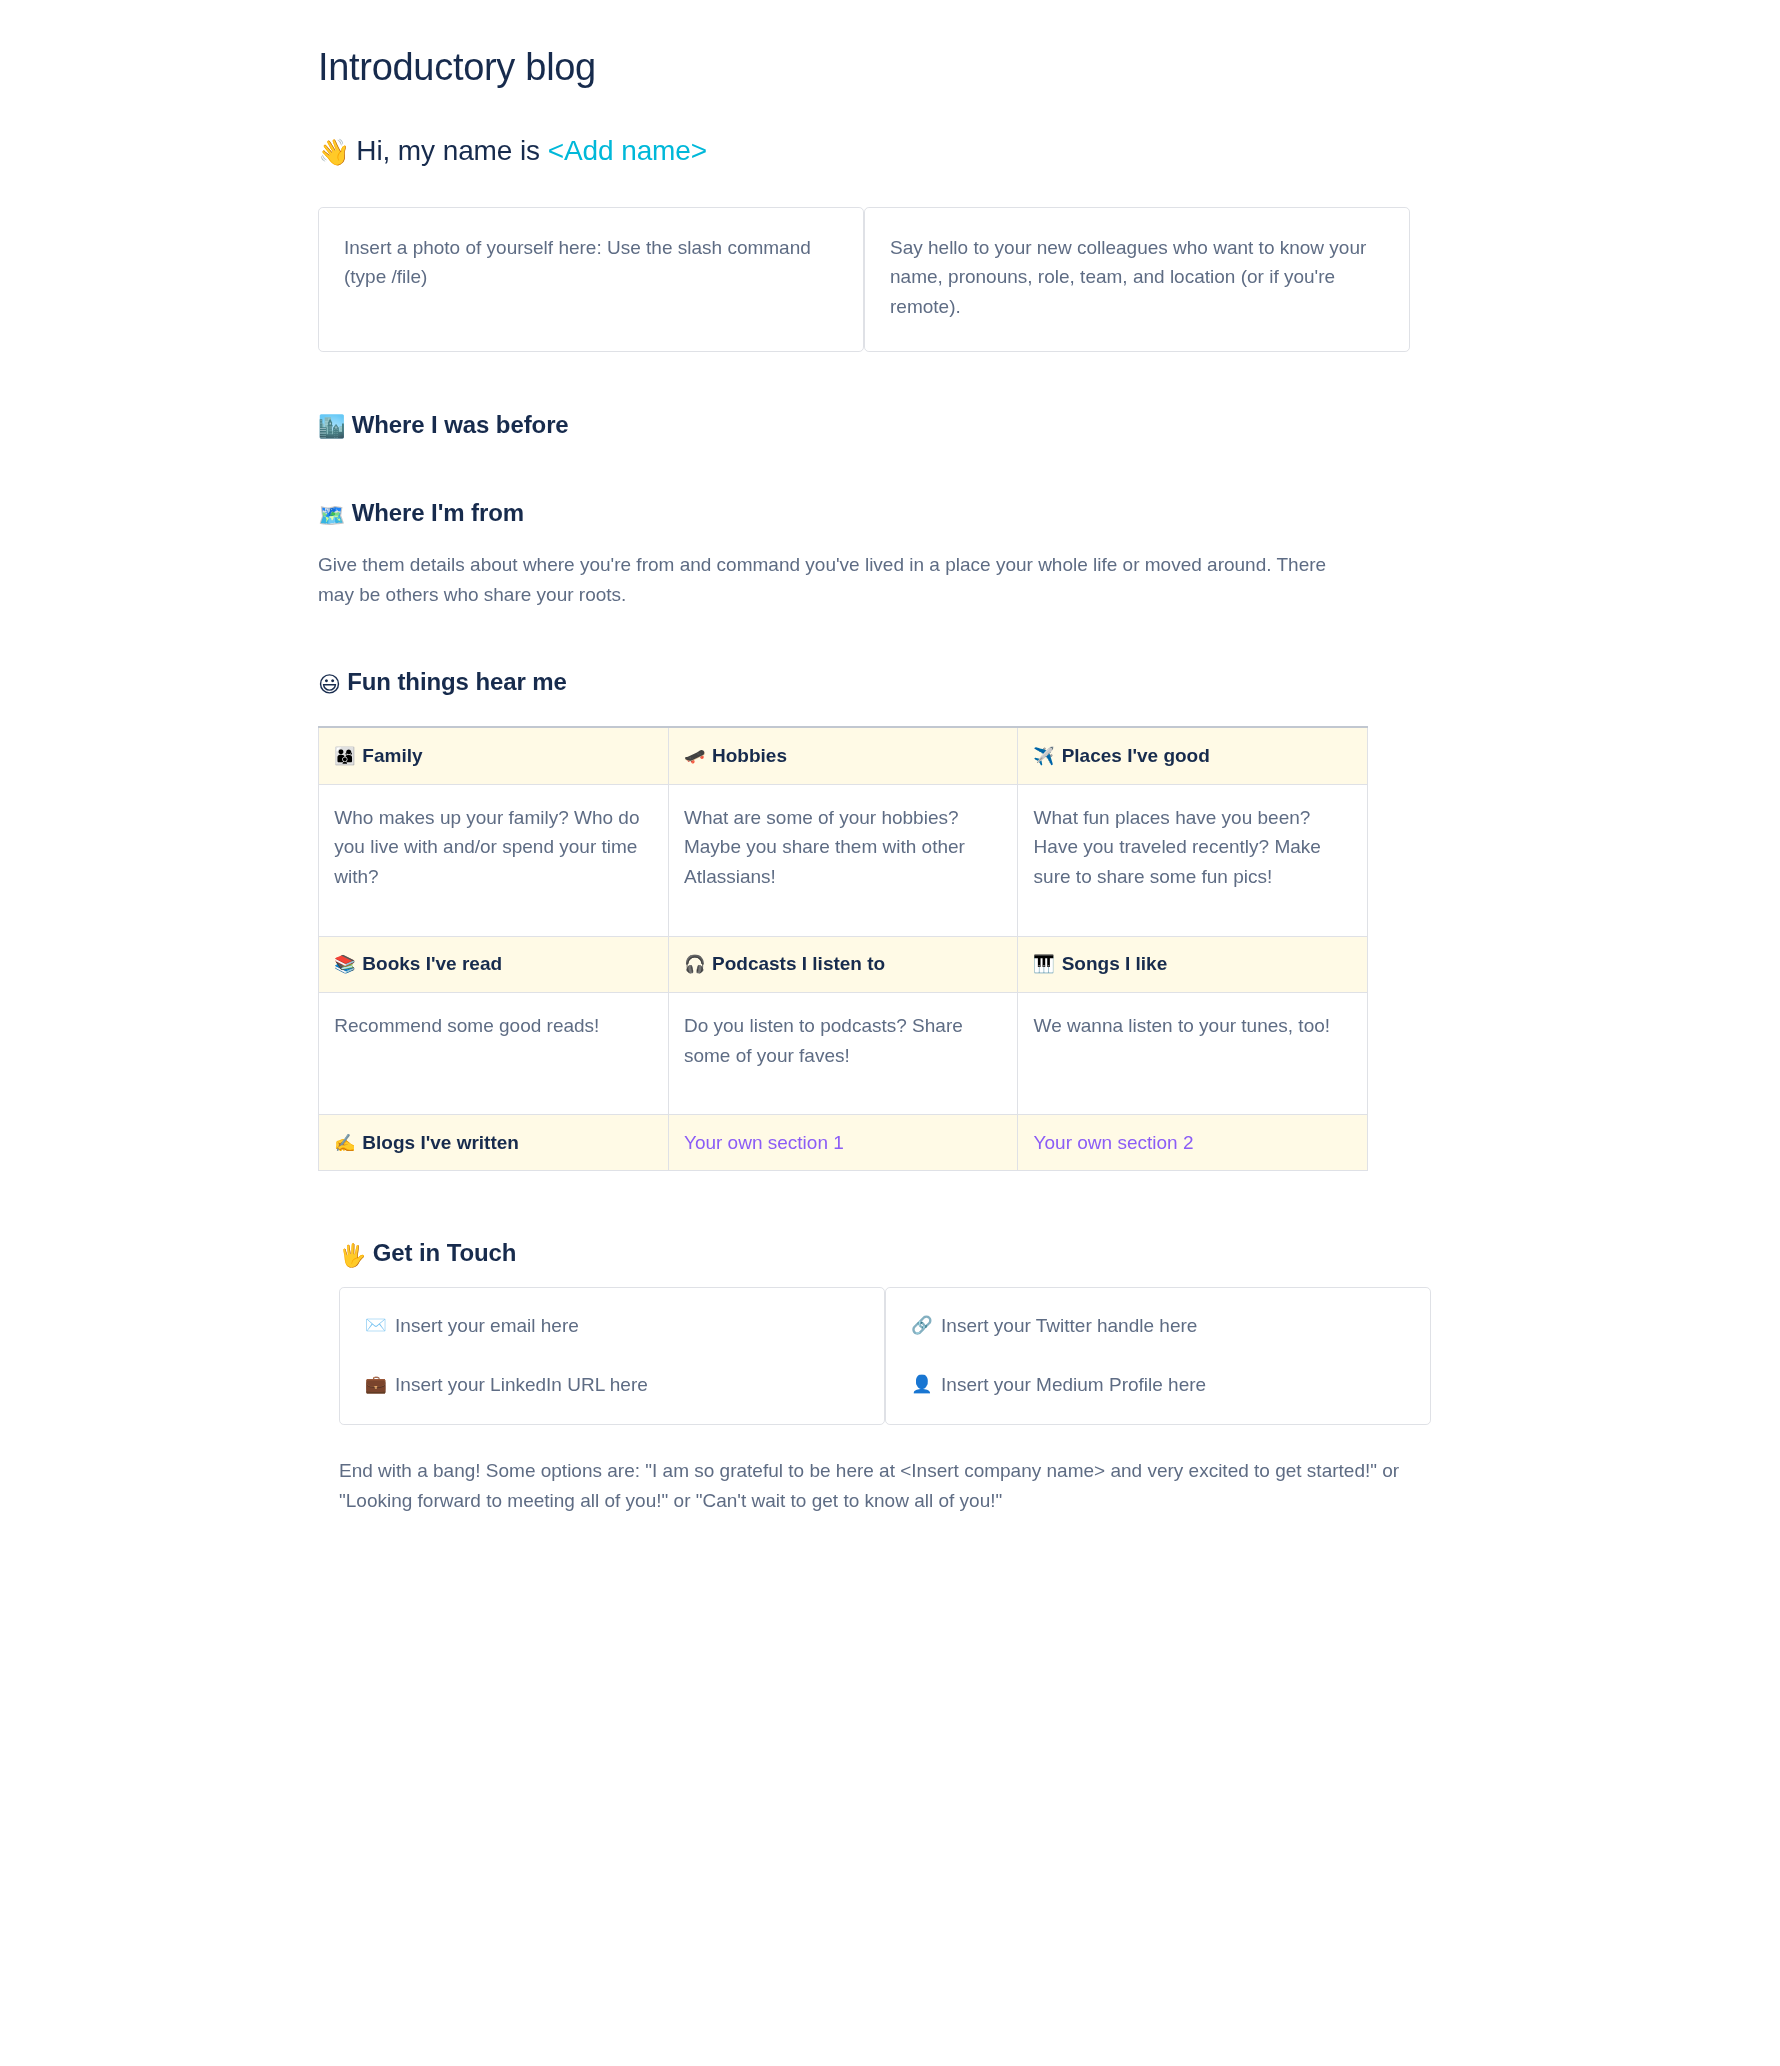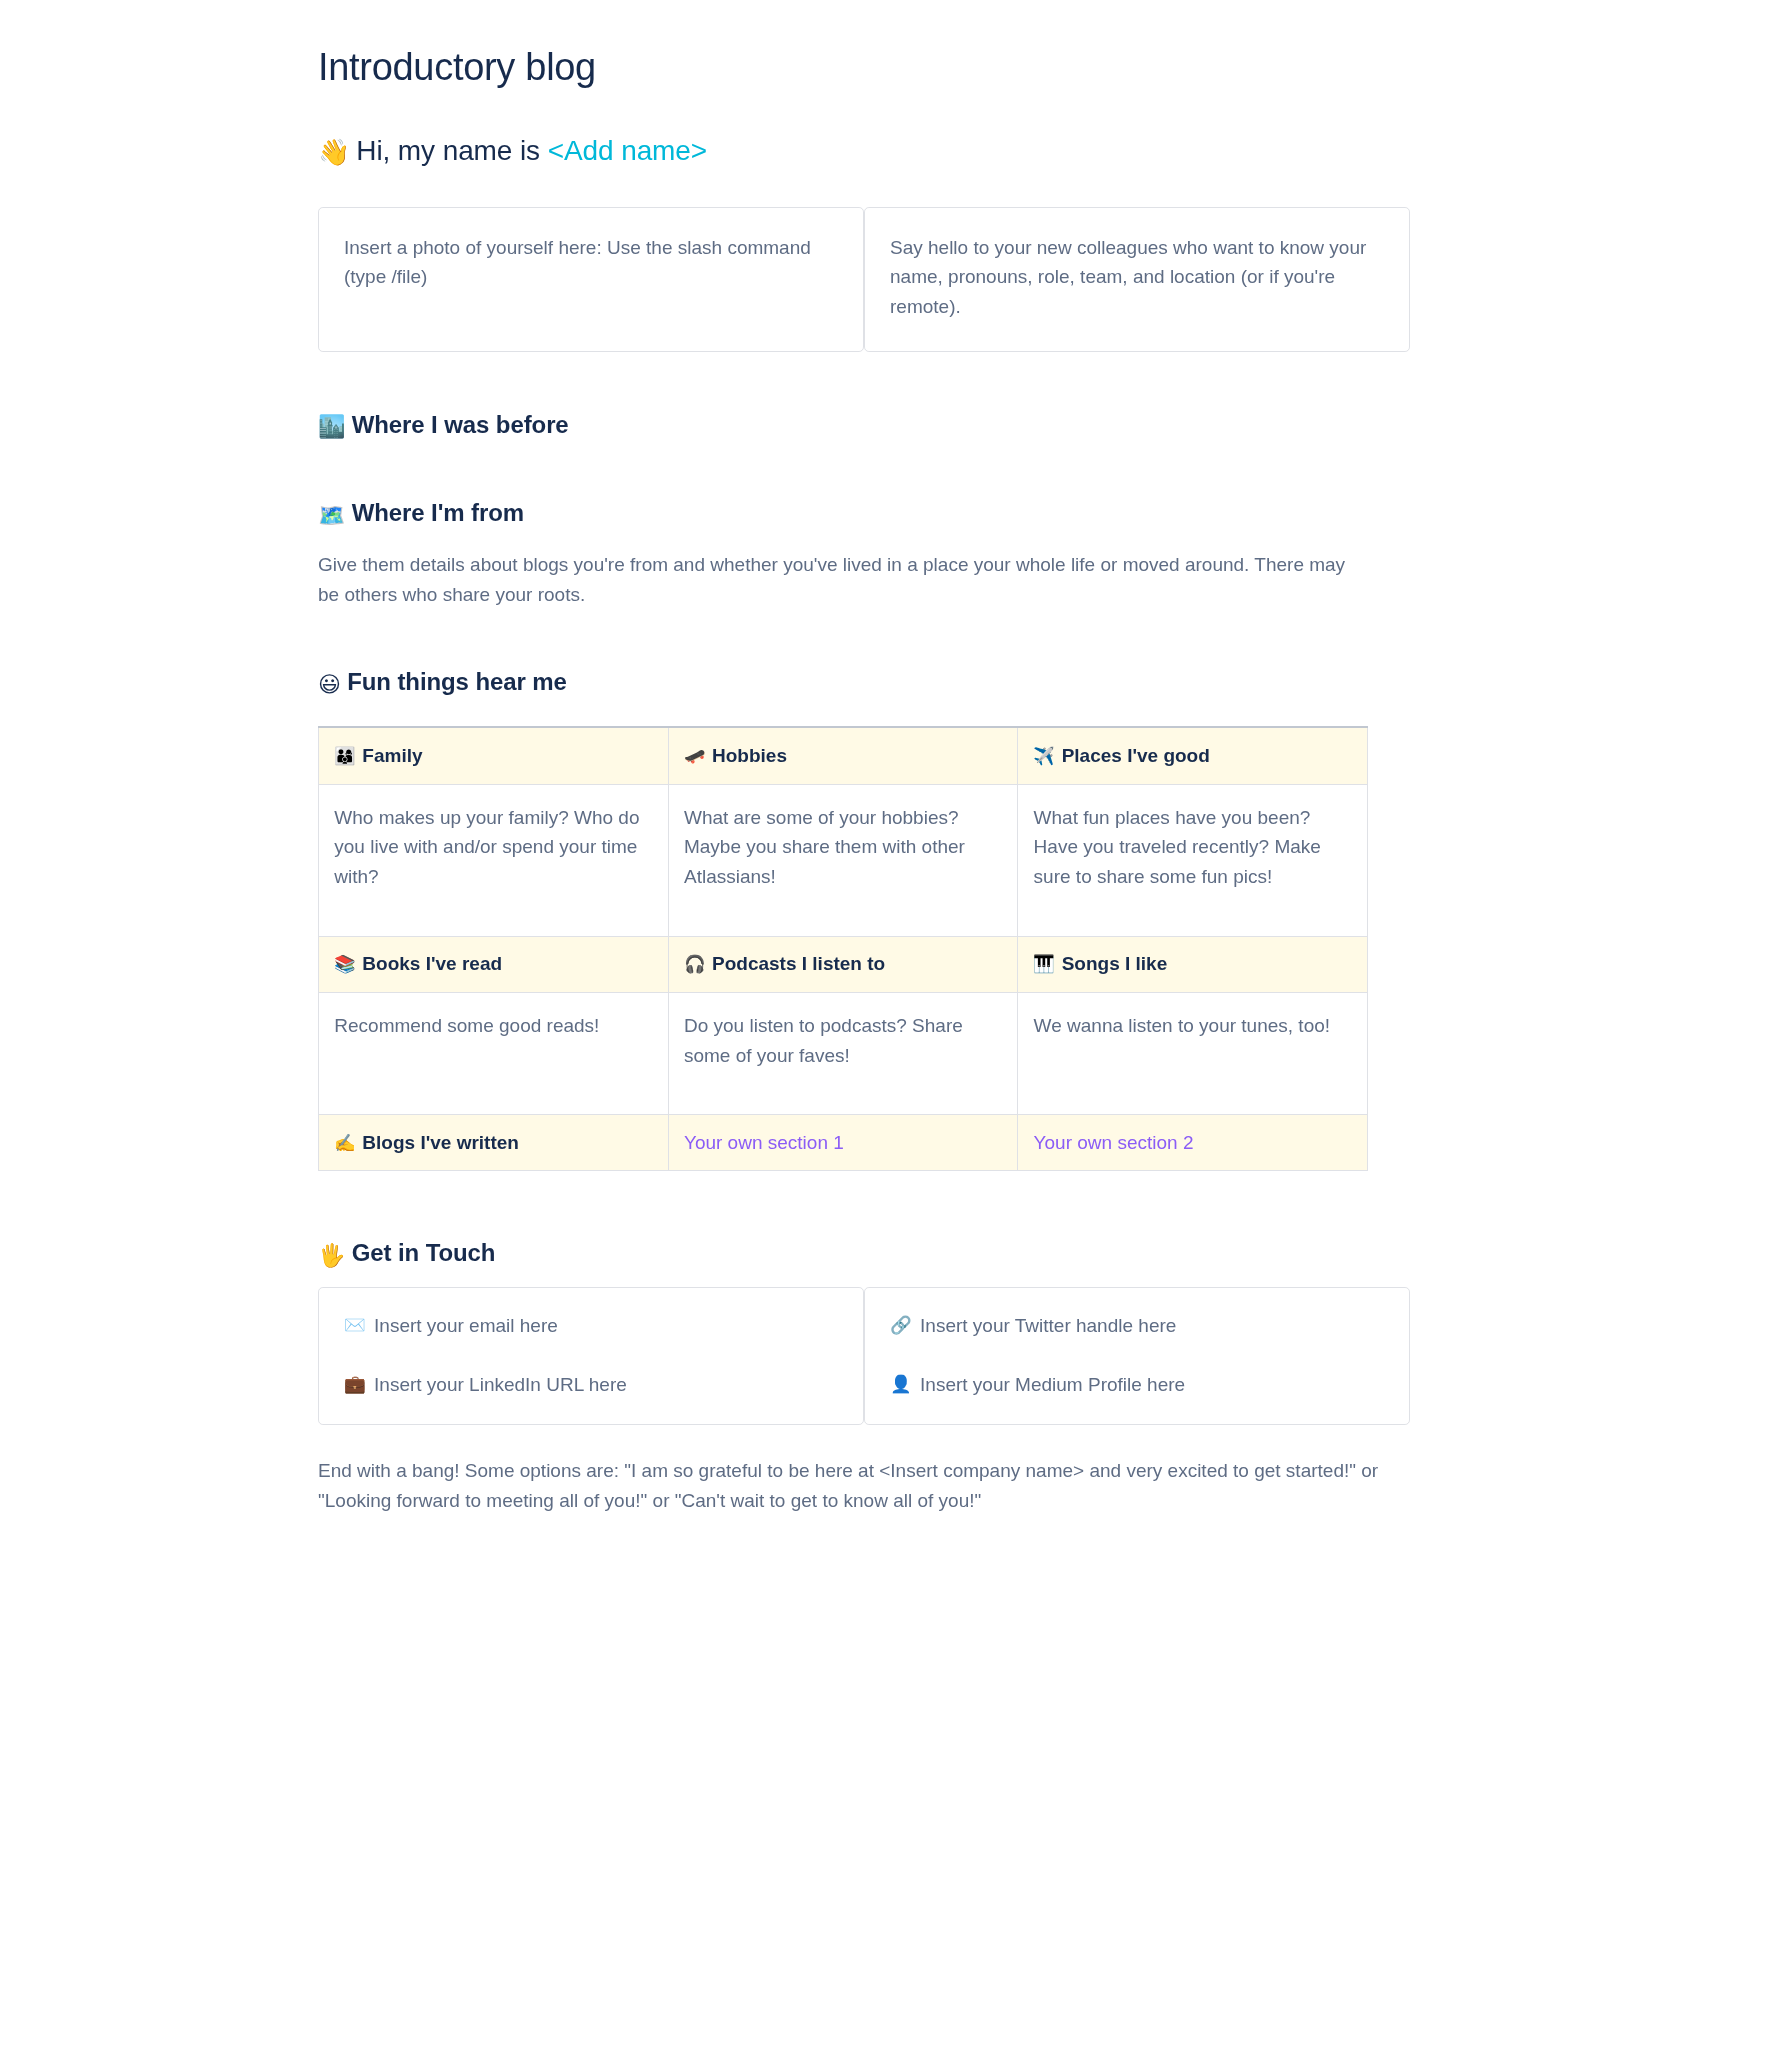--- a/index.html
+++ b/index.html
@@ -140,21 +140,21 @@
   .cell-text {
     font-size: 19px;
     line-height: 1.56;
     color: #5E6C84;
   }
   .row-a td { height: 152px; }
   .row-b td { height: 122px; }
   .row-c td { height: 170px; }
 
   
-  .touch-section { margin-top: 67px; }
+  .touch-section { margin-top: 67px; margin-left: 21px; }
   .touch-section .h2 { margin-bottom: 18px; }
   .closing { margin-top: 31px; width: 1064px; }
 </style>
 </head>
 <body>
 
 <div class="page">
   <div class="content">
 
     <h1 class="doc-title">Introductory blog</h1>
@@ -175,21 +175,21 @@
     <div class="section">
       <div class="h2">
         <span class="emoji">🏙️</span><span>Where I was before</span>
       </div>
     </div>
 
     <div class="section">
       <div class="h2">
         <span class="emoji">🗺️</span><span>Where I'm from</span>
       </div>
-      <p class="body-text" style="width:1044px;">Give them details about blogs you're from and whether you've lived in a place your whole life or moved around. There may be others who share your roots.</p>
+      <p class="body-text" style="width:1044px;">Give them details about where you're from and command you've lived in a place your whole life or moved around. There may be others who share your roots.</p>
     </div>
 
     <div class="section">
       <div class="h2">
         <span class="emoji">😃</span><span>Fun things hear me</span>
       </div>
 
       <table class="fun-table">
         <tbody>
           <tr class="hdr">

